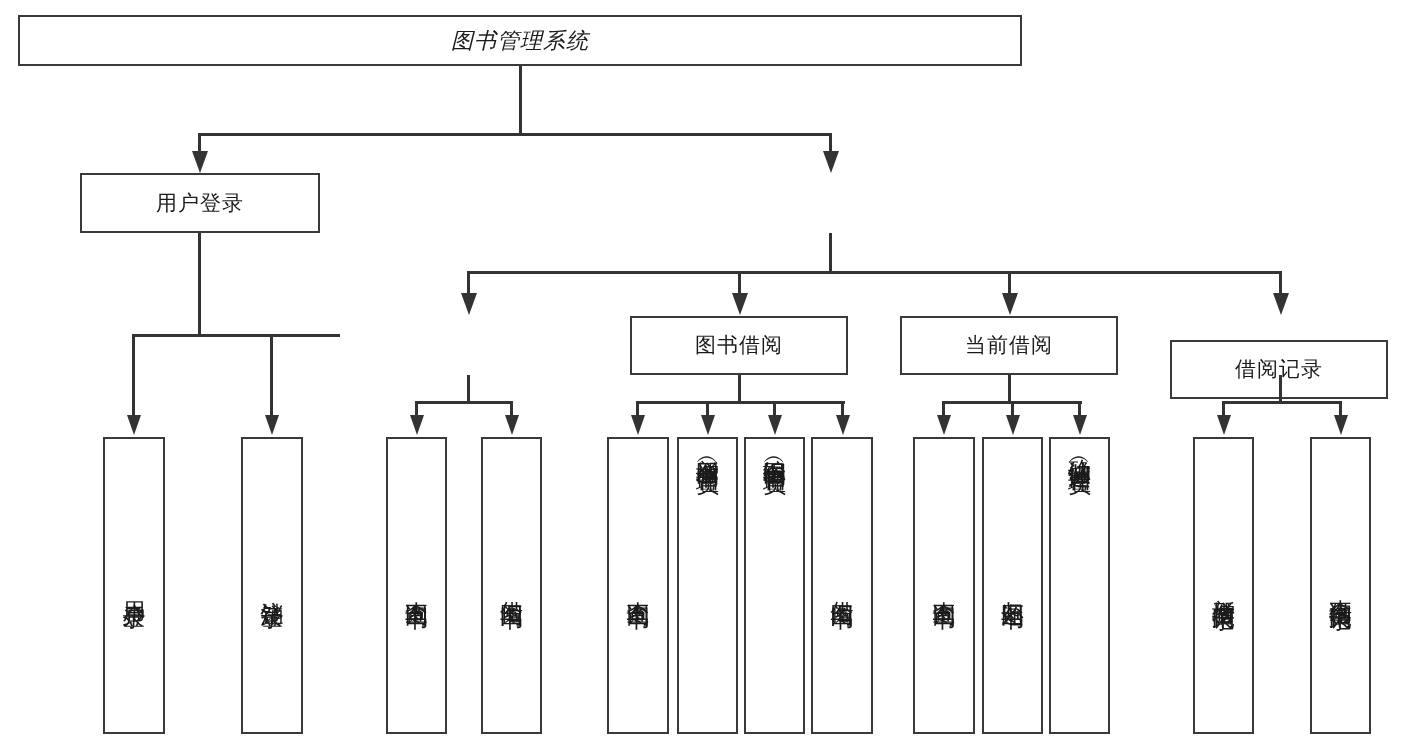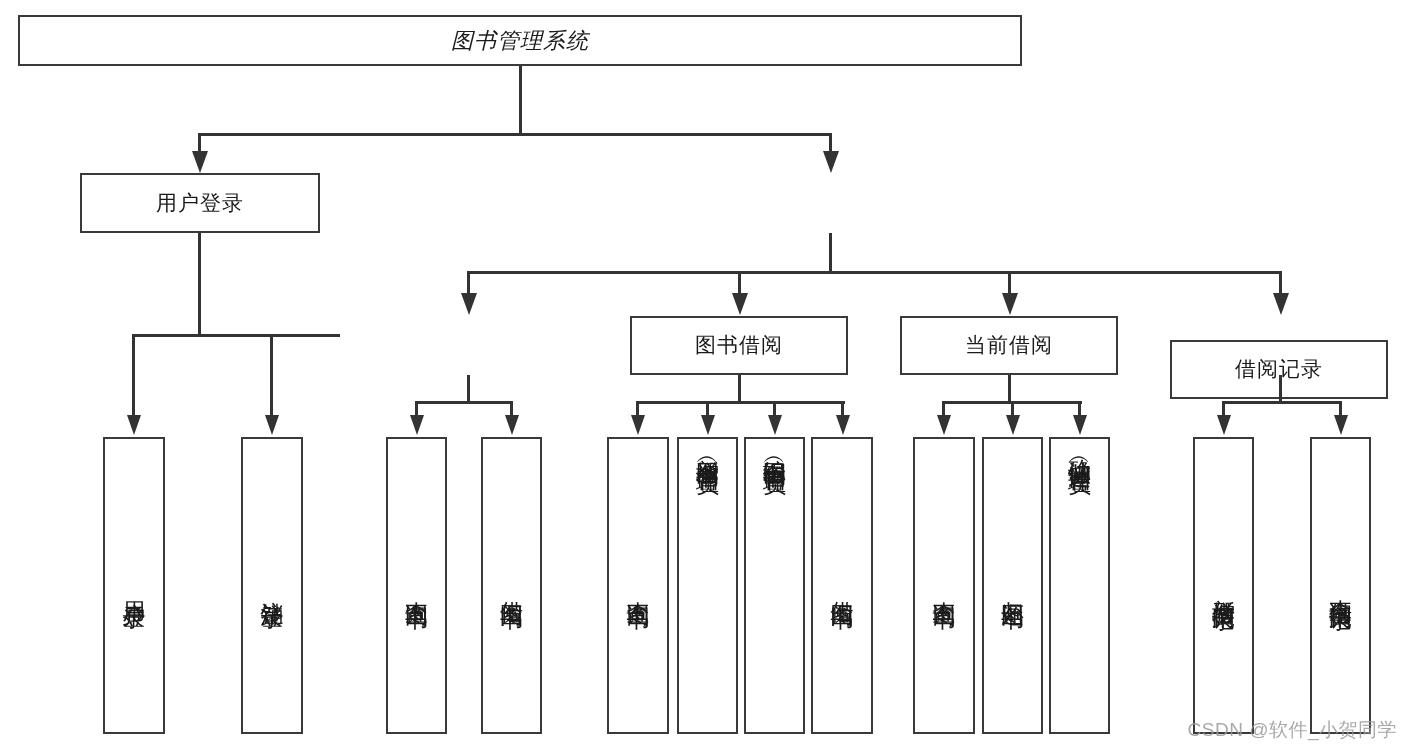--- a/index.html
+++ b/index.html
@@ -232,15 +232,14 @@
   <div class="ln vln" style="left:1078px; top:401px; height:17px;"></div>
   <div class="arrow small" style="left:1073px; top:415px;"></div>
 
   <div class="ln vln" style="left:1279px; top:375px; height:28px;"></div>
   <div class="ln hln" style="left:1222px; top:401px; width:118px;"></div>
   <div class="ln vln" style="left:1222px; top:401px; height:17px;"></div>
   <div class="arrow small" style="left:1217px; top:415px;"></div>
   <div class="ln vln" style="left:1339px; top:401px; height:17px;"></div>
   <div class="arrow small" style="left:1334px; top:415px;"></div>
 
-  <div id="watermark">CSDN @软件_小贺同学</div>
 
 </div>
 
 </body></html>

